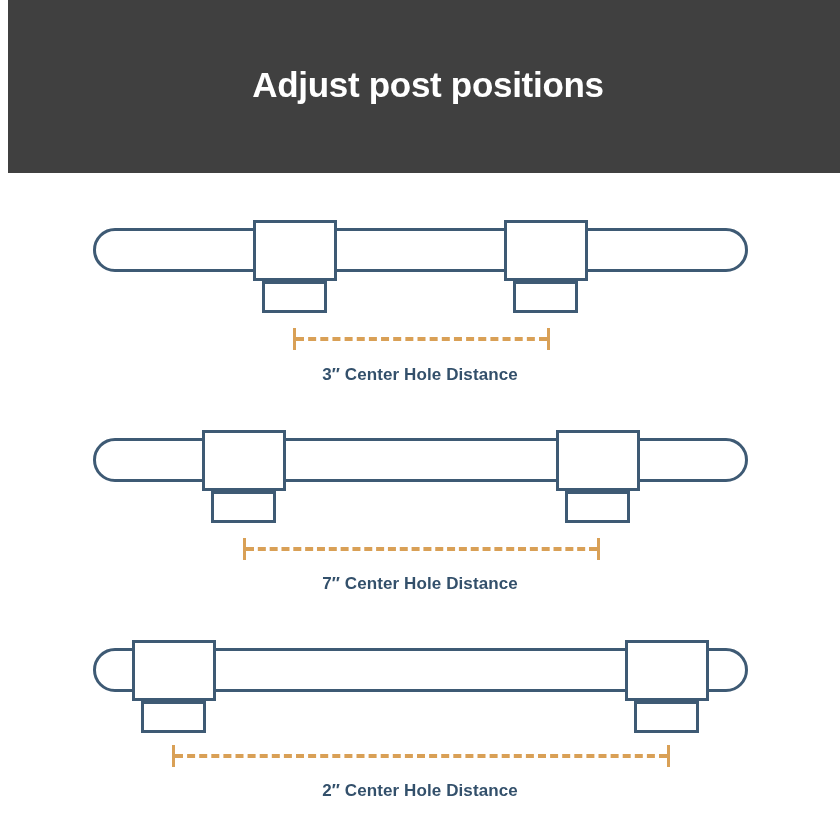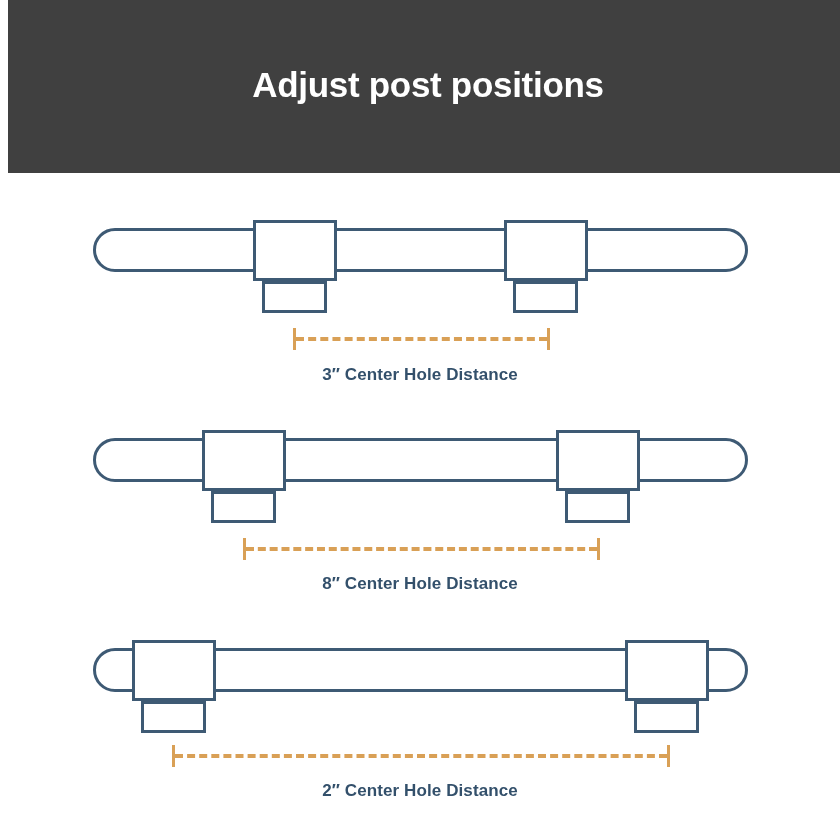--- a/index.html
+++ b/index.html
@@ -146,21 +146,21 @@
     <div class="handle-bar" style="left: 93px; top: 438px; width: 655px; height: 44px; border-color: rgb(62, 90, 116);"></div>
     <div class="post-block" style="left: 202px; top: 430px; border-color: rgb(62, 90, 116);"></div>
     <div class="post-foot" style="left: 211px; top: 491px; border-color: rgb(62, 90, 116);"></div>
     <div class="post-block" style="left: 556px; top: 430px; border-color: rgb(62, 90, 116);"></div>
     <div class="post-foot" style="left: 565px; top: 491px; border-color: rgb(62, 90, 116);"></div>
     <div class="dim-wrap" style="left: 243px; top: 538px; width: 357px;">
       <div class="dim-cap dim-cap-left" style="background: rgb(217, 160, 86);"></div>
       <div class="dim-dash-run" style="border-top-color: rgb(217, 160, 86);"></div>
       <div class="dim-cap dim-cap-right" style="background: rgb(217, 160, 86);"></div>
     </div>
-    <div class="dim-caption" style="top: 574px; color: rgb(51, 80, 107);">8″ Center Hole Distance</div>
+    <div class="dim-caption" style="top: 574px; color: rgb(51, 80, 107);">7″ Center Hole Distance</div>
   </div>
 
   <div class="diagram">
     <div class="handle-bar" style="left: 93px; top: 648px; width: 655px; height: 44px; border-color: rgb(62, 90, 116);"></div>
     <div class="post-block" style="left: 132px; top: 640px; border-color: rgb(62, 90, 116);"></div>
     <div class="post-foot" style="left: 141px; top: 701px; border-color: rgb(62, 90, 116);"></div>
     <div class="post-block" style="left: 625px; top: 640px; border-color: rgb(62, 90, 116);"></div>
     <div class="post-foot" style="left: 634px; top: 701px; border-color: rgb(62, 90, 116);"></div>
     <div class="dim-wrap" style="left: 172px; top: 745px; width: 498px;">
       <div class="dim-cap dim-cap-left" style="background: rgb(217, 160, 86);"></div>

